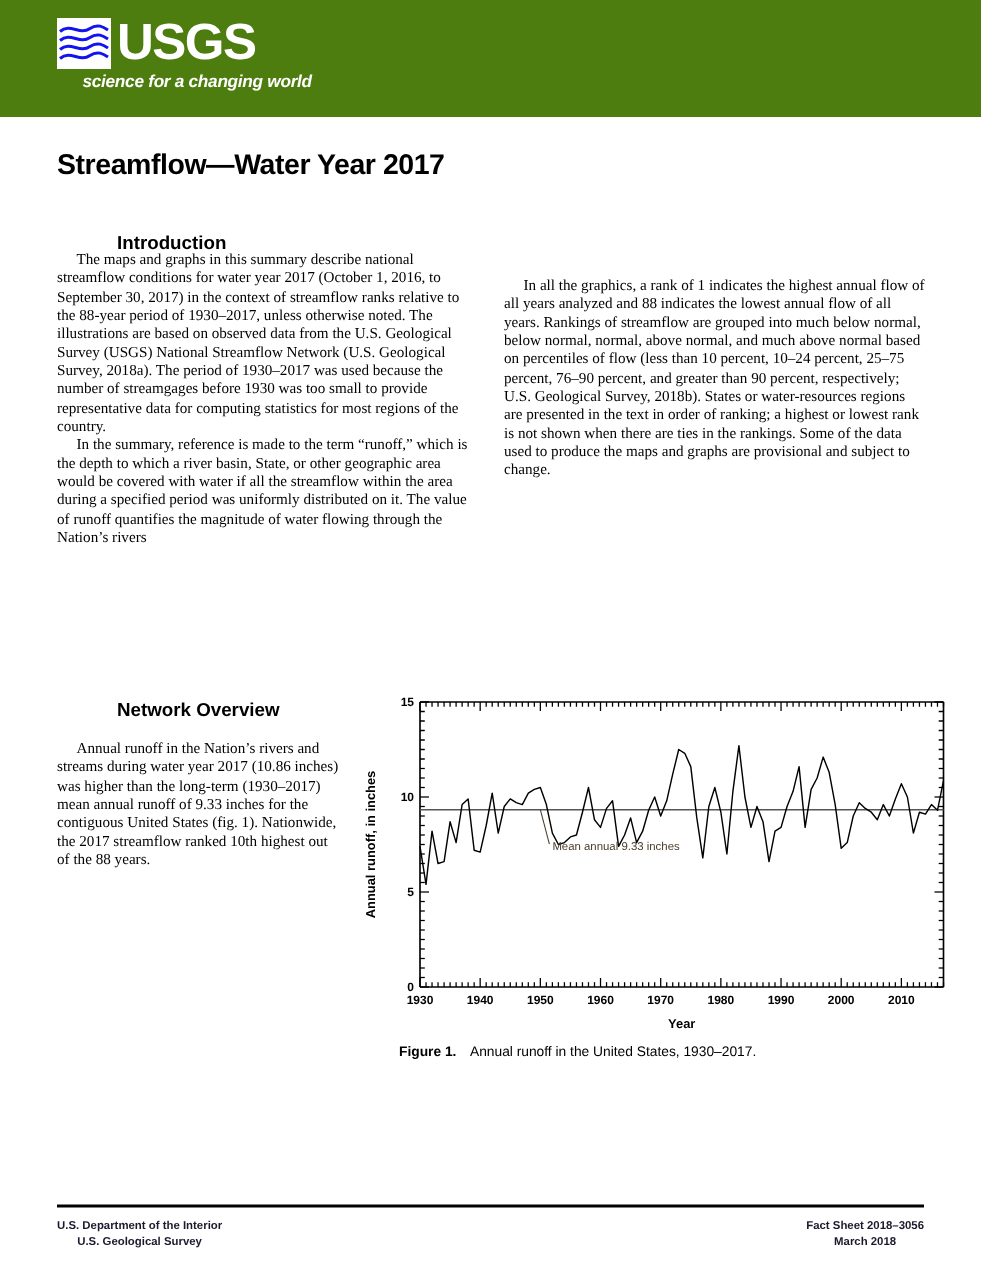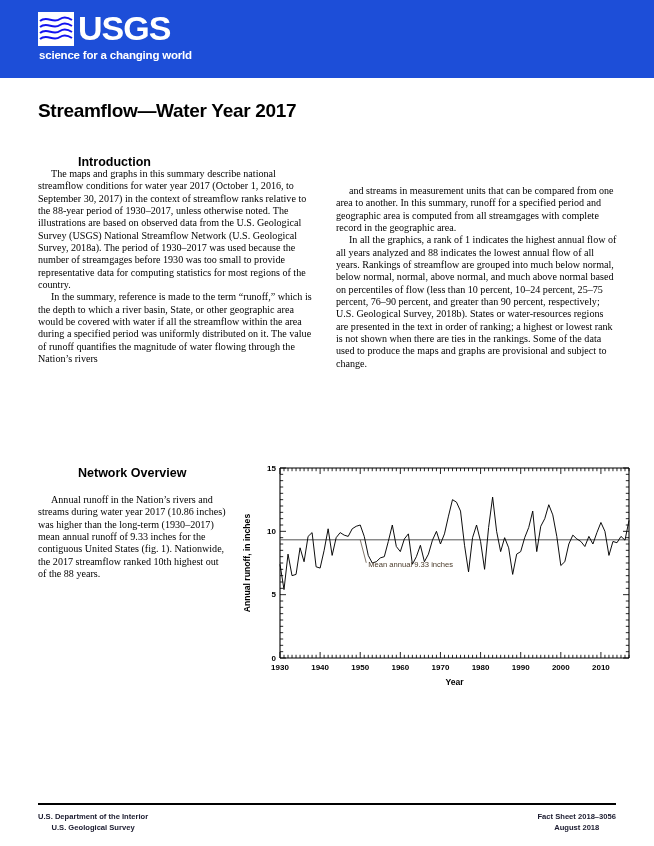--- a/index.html
+++ b/index.html
@@ -15,21 +15,21 @@
     color: #000000;
     overflow: hidden;
   }
 
   
   #header-banner {
     position: absolute;
     left: 0; top: 0;
     width: 654px;
     height: 78px;
-    background: #1d4ed8;
+    background: #4d7c0f;
   }
   #usgs-logo-block {
     position: absolute;
     left: 38px;
     top: 12px;
     display: flex;
     flex-direction: column;
   }
   #usgs-logo-row {
     display: flex;
@@ -45,25 +45,26 @@
     font-family: "Liberation Sans", "DejaVu Sans", sans-serif;
     font-weight: bold;
     font-size: 34px;
     line-height: 32px;
     letter-spacing: -1px;
     color: #ffffff;
     margin-left: 4px;
   }
   #usgs-tagline {
     font-family: "Liberation Sans", "DejaVu Sans", sans-serif;
+    font-style: italic;
     font-weight: bold;
     font-size: 11.5px;
     color: #ffffff;
     margin-top: 3px;
-    margin-left: 1px;
+    margin-left: 17px;
     letter-spacing: -0.2px;
   }
 
   
   #doc-title {
     position: absolute;
     left: 38px;
     top: 100px;
     font-family: "Liberation Sans", "DejaVu Sans", sans-serif;
     font-weight: bold;
@@ -191,21 +192,20 @@
 <div id="doc-title">Streamflow—Water Year 2017</div>
 
 <div id="introduction-heading" class="section-heading">Introduction</div>
 
 <div id="intro-col-left" class="body-col">
   <p>The maps and graphs in this summary describe national streamflow conditions for water year 2017 (October 1, 2016, to September 30, 2017) in the context of streamflow ranks relative to the 88-year period of 1930–2017, unless otherwise noted. The illustrations are based on observed data from the U.S. Geological Survey (USGS) National Streamflow Network (U.S. Geological Survey, 2018a). The period of 1930–2017 was used because the number of streamgages before 1930 was too small to provide representative data for computing statistics for most regions of the country.</p>
   <p>In the summary, reference is made to the term “runoff,” which is the depth to which a river basin, State, or other geographic area would be covered with water if all the streamflow within the area during a specified period was uniformly distributed on it. The value of runoff quantifies the magnitude of water flowing through the Nation’s rivers</p>
 </div>
 
 <div id="intro-col-right" class="body-col">
-  <p>and streams in measurement units that can be compared from one area to another. In this summary, runoff for a specified period and geographic area is computed from all streamgages with complete record in the geographic area.</p>
   <p>In all the graphics, a rank of 1 indicates the highest annual flow of all years analyzed and 88 indicates the lowest annual flow of all years. Rankings of streamflow are grouped into much below normal, below normal, normal, above normal, and much above normal based on percentiles of flow (less than 10 percent, 10–24 percent, 25–75 percent, 76–90 percent, and greater than 90 percent, respectively; U.S. Geological Survey, 2018b). States or water-resources regions are presented in the text in order of ranking; a highest or lowest rank is not shown when there are ties in the rankings. Some of the data used to produce the maps and graphs are provisional and subject to change.</p>
 </div>
 
 <div id="national-overview-heading" class="section-heading">Network Overview</div>
 
 <div id="overview-col-left" class="body-col">
   <p>Annual runoff in the Nation’s rivers and streams during water year 2017 (10.86 inches) was higher than the long-term (1930–2017) mean annual runoff of 9.33 inches for the contiguous United States (fig. 1). Nationwide, the 2017 streamflow ranked 10th highest out of the 88 years.</p>
 </div>
 
 <div id="figure-block">
@@ -467,23 +467,26 @@
         <text x="40" y="139.4666666666667" text-anchor="end" font-family="&quot;Liberation Sans&quot;, &quot;DejaVu Sans&quot;, sans-serif" font-size="8" font-weight="bold" fill="#000">5</text>
         <text x="40" y="76.13333333333334" text-anchor="end" font-family="&quot;Liberation Sans&quot;, &quot;DejaVu Sans&quot;, sans-serif" font-size="8" font-weight="bold" fill="#000">10</text>
         <text x="40" y="12.8" text-anchor="end" font-family="&quot;Liberation Sans&quot;, &quot;DejaVu Sans&quot;, sans-serif" font-size="8" font-weight="bold" fill="#000">15</text>
         <text x="14" y="105" text-anchor="middle" font-family="&quot;Liberation Sans&quot;, &quot;DejaVu Sans&quot;, sans-serif" font-size="8.6" font-weight="bold" fill="#000" transform="rotate(-90 14 105)">Annual runoff, in inches</text>
         <line x1="44" y1="81.82000000000001" x2="393" y2="81.82000000000001" stroke="#555555" stroke-width="1"></line>
         <polyline points="44.00,106.27 48.01,131.60 52.02,96.13 56.03,117.67 60.05,116.40 64.06,89.80 68.07,103.73 72.08,78.40 76.09,74.60 80.10,108.80 84.11,110.07 88.13,92.33 92.14,70.80 96.15,97.40 100.16,79.67 104.17,74.60 108.18,77.13 112.20,78.40 116.21,70.80 120.22,68.27 124.23,67.00 128.24,78.40 132.25,97.40 136.26,105.00 140.28,103.73 144.29,99.93 148.30,98.67 152.31,83.47 156.32,67.00 160.33,88.53 164.34,93.60 168.36,80.93 172.37,75.87 176.38,106.27 180.39,98.67 184.40,87.27 188.41,103.73 192.43,96.13 196.44,82.20 200.45,73.33 204.46,86.00 208.47,75.87 212.48,58.13 216.49,41.67 220.51,44.20 224.52,53.07 228.53,87.27 232.54,113.87 236.55,79.67 240.56,67.00 244.57,83.47 248.59,111.33 252.60,69.53 256.61,39.13 260.62,73.33 264.63,93.60 268.64,79.67 272.66,89.80 276.67,116.40 280.68,96.13 284.69,93.60 288.70,79.67 292.71,69.53 296.72,53.07 300.74,93.60 304.75,68.27 308.76,60.67 312.77,46.73 316.78,56.87 320.79,78.40 324.80,107.53 328.82,103.73 332.83,86.00 336.84,77.13 340.85,80.93 344.86,83.47 348.87,88.53 352.89,78.40 356.90,86.00 360.91,74.60 364.92,64.47 368.93,73.33 372.94,97.40 376.95,83.47 380.97,84.73 384.98,78.40 388.99,82.20 393.00,62.44" fill="none" stroke="#000000" stroke-width="0.95" stroke-linejoin="round"></polyline>
         <line x1="124.22988505747126" y1="81.82000000000001" x2="130.2528735632184" y2="104.8" stroke="#4a3b2a" stroke-width="0.7"></line>
         <text x="132.2528735632184" y="108.8" text-anchor="start" font-family="&quot;Liberation Sans&quot;, &quot;DejaVu Sans&quot;, sans-serif" font-size="7.6" font-weight="normal" fill="#4a3b2a">Mean annual 9.33 inches</text>
       </g>
   </svg>
+  <div id="figure-caption">
+    <span id="figure-caption-label">Figure 1.</span><span>Annual runoff in the United States, 1930–2017.</span>
+  </div>
 </div>
 
 <div id="footer-rule"></div>
 <div id="footer-left">
   <span class="footer-line">U.S. Department of the Interior</span>
   <span class="footer-line">U.S. Geological Survey</span>
 </div>
 <div id="footer-right">
   <span class="footer-line">Fact Sheet 2018–3056</span>
-  <span class="footer-line">August 2018</span>
+  <span class="footer-line">March 2018</span>
 </div>
 
 </body></html>

